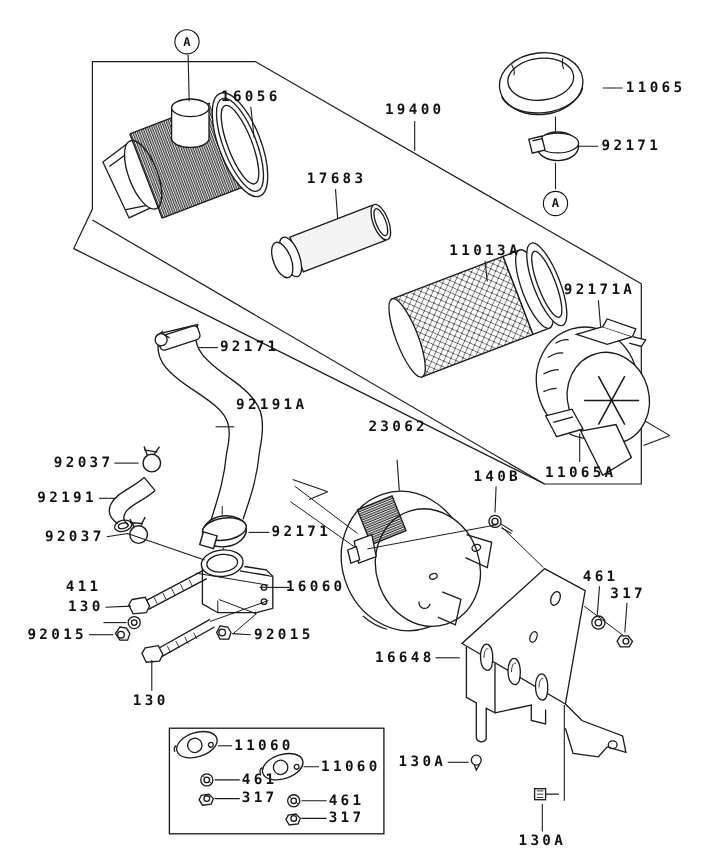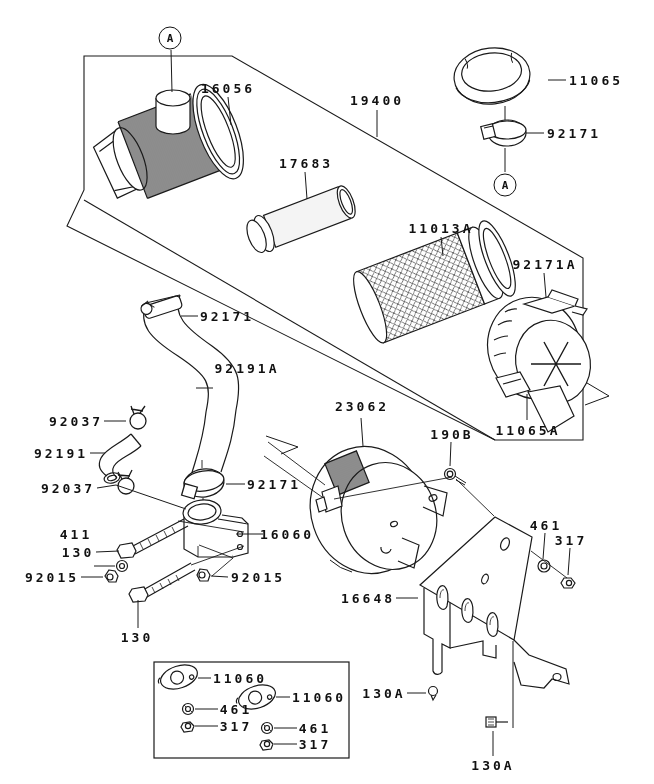--- a/index.html
+++ b/index.html
@@ -326,22 +326,22 @@
 <div class="lbl" style="left:306px;top:163px">17683</div>
 <div class="lbl" style="left:441px;top:228px">11013A</div>
 <div class="lbl" style="left:545px;top:264px">92171A</div>
 <div class="lbl" style="left:528px;top:430px">11065A</div>
 <div class="lbl" style="left:227px;top:316px">92171</div>
 <div class="lbl" style="left:247px;top:368px">92191A</div>
 <div class="lbl" style="left:76px;top:421px">92037</div>
 <div class="lbl" style="left:61px;top:453px">92191</div>
 <div class="lbl" style="left:68px;top:488px">92037</div>
 <div class="lbl" style="left:274px;top:484px">92171</div>
-<div class="lbl" style="left:362px;top:406px">23062</div>
-<div class="lbl" style="left:452px;top:434px">190B</div>
+<div class="lbl" style="left:362px;top:388px">23062</div>
+<div class="lbl" style="left:452px;top:434px">140B</div>
 <div class="lbl" style="left:287px;top:534px">16060</div>
 <div class="lbl" style="left:78px;top:552px">130</div>
 <div class="lbl" style="left:76px;top:534px">411</div>
 <div class="lbl" style="left:52px;top:577px">92015</div>
 <div class="lbl" style="left:258px;top:577px">92015</div>
 <div class="lbl" style="left:137px;top:637px">130</div>
 <div class="lbl" style="left:368px;top:598px">16648</div>
 <div class="lbl" style="left:546px;top:525px">461</div>
 <div class="lbl" style="left:571px;top:540px">317</div>
 <div class="lbl" style="left:384px;top:693px">130A</div>

